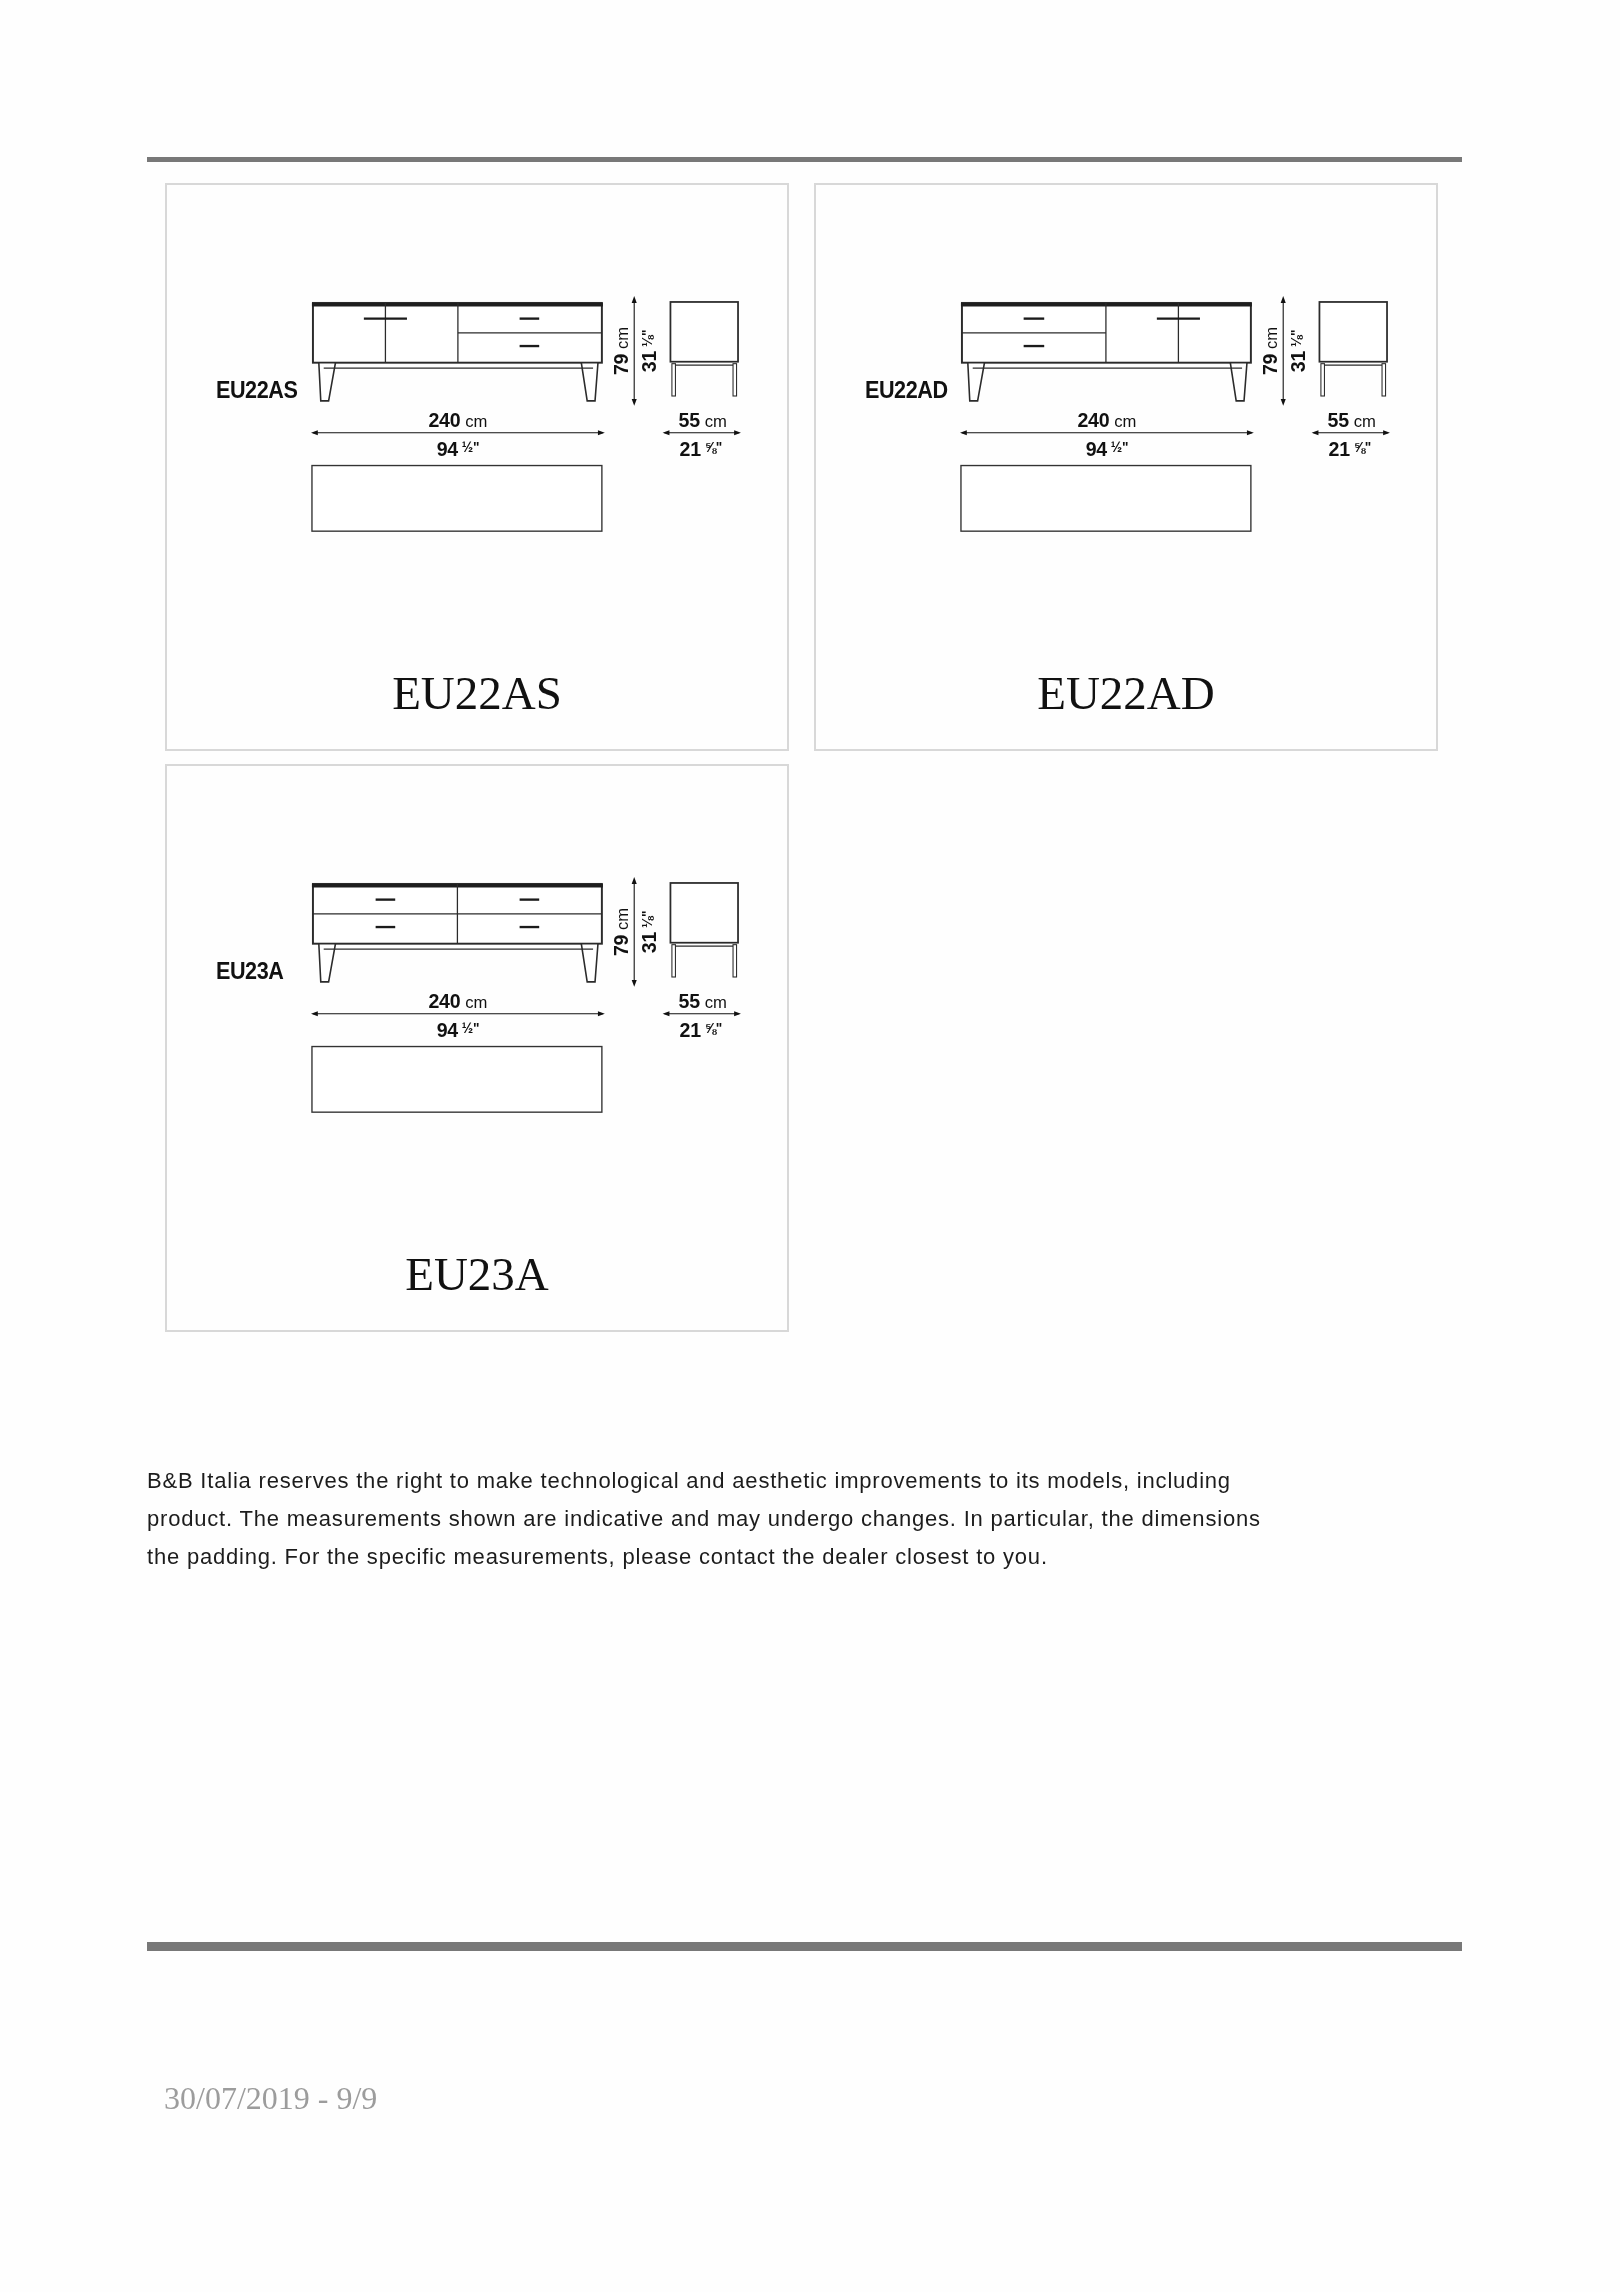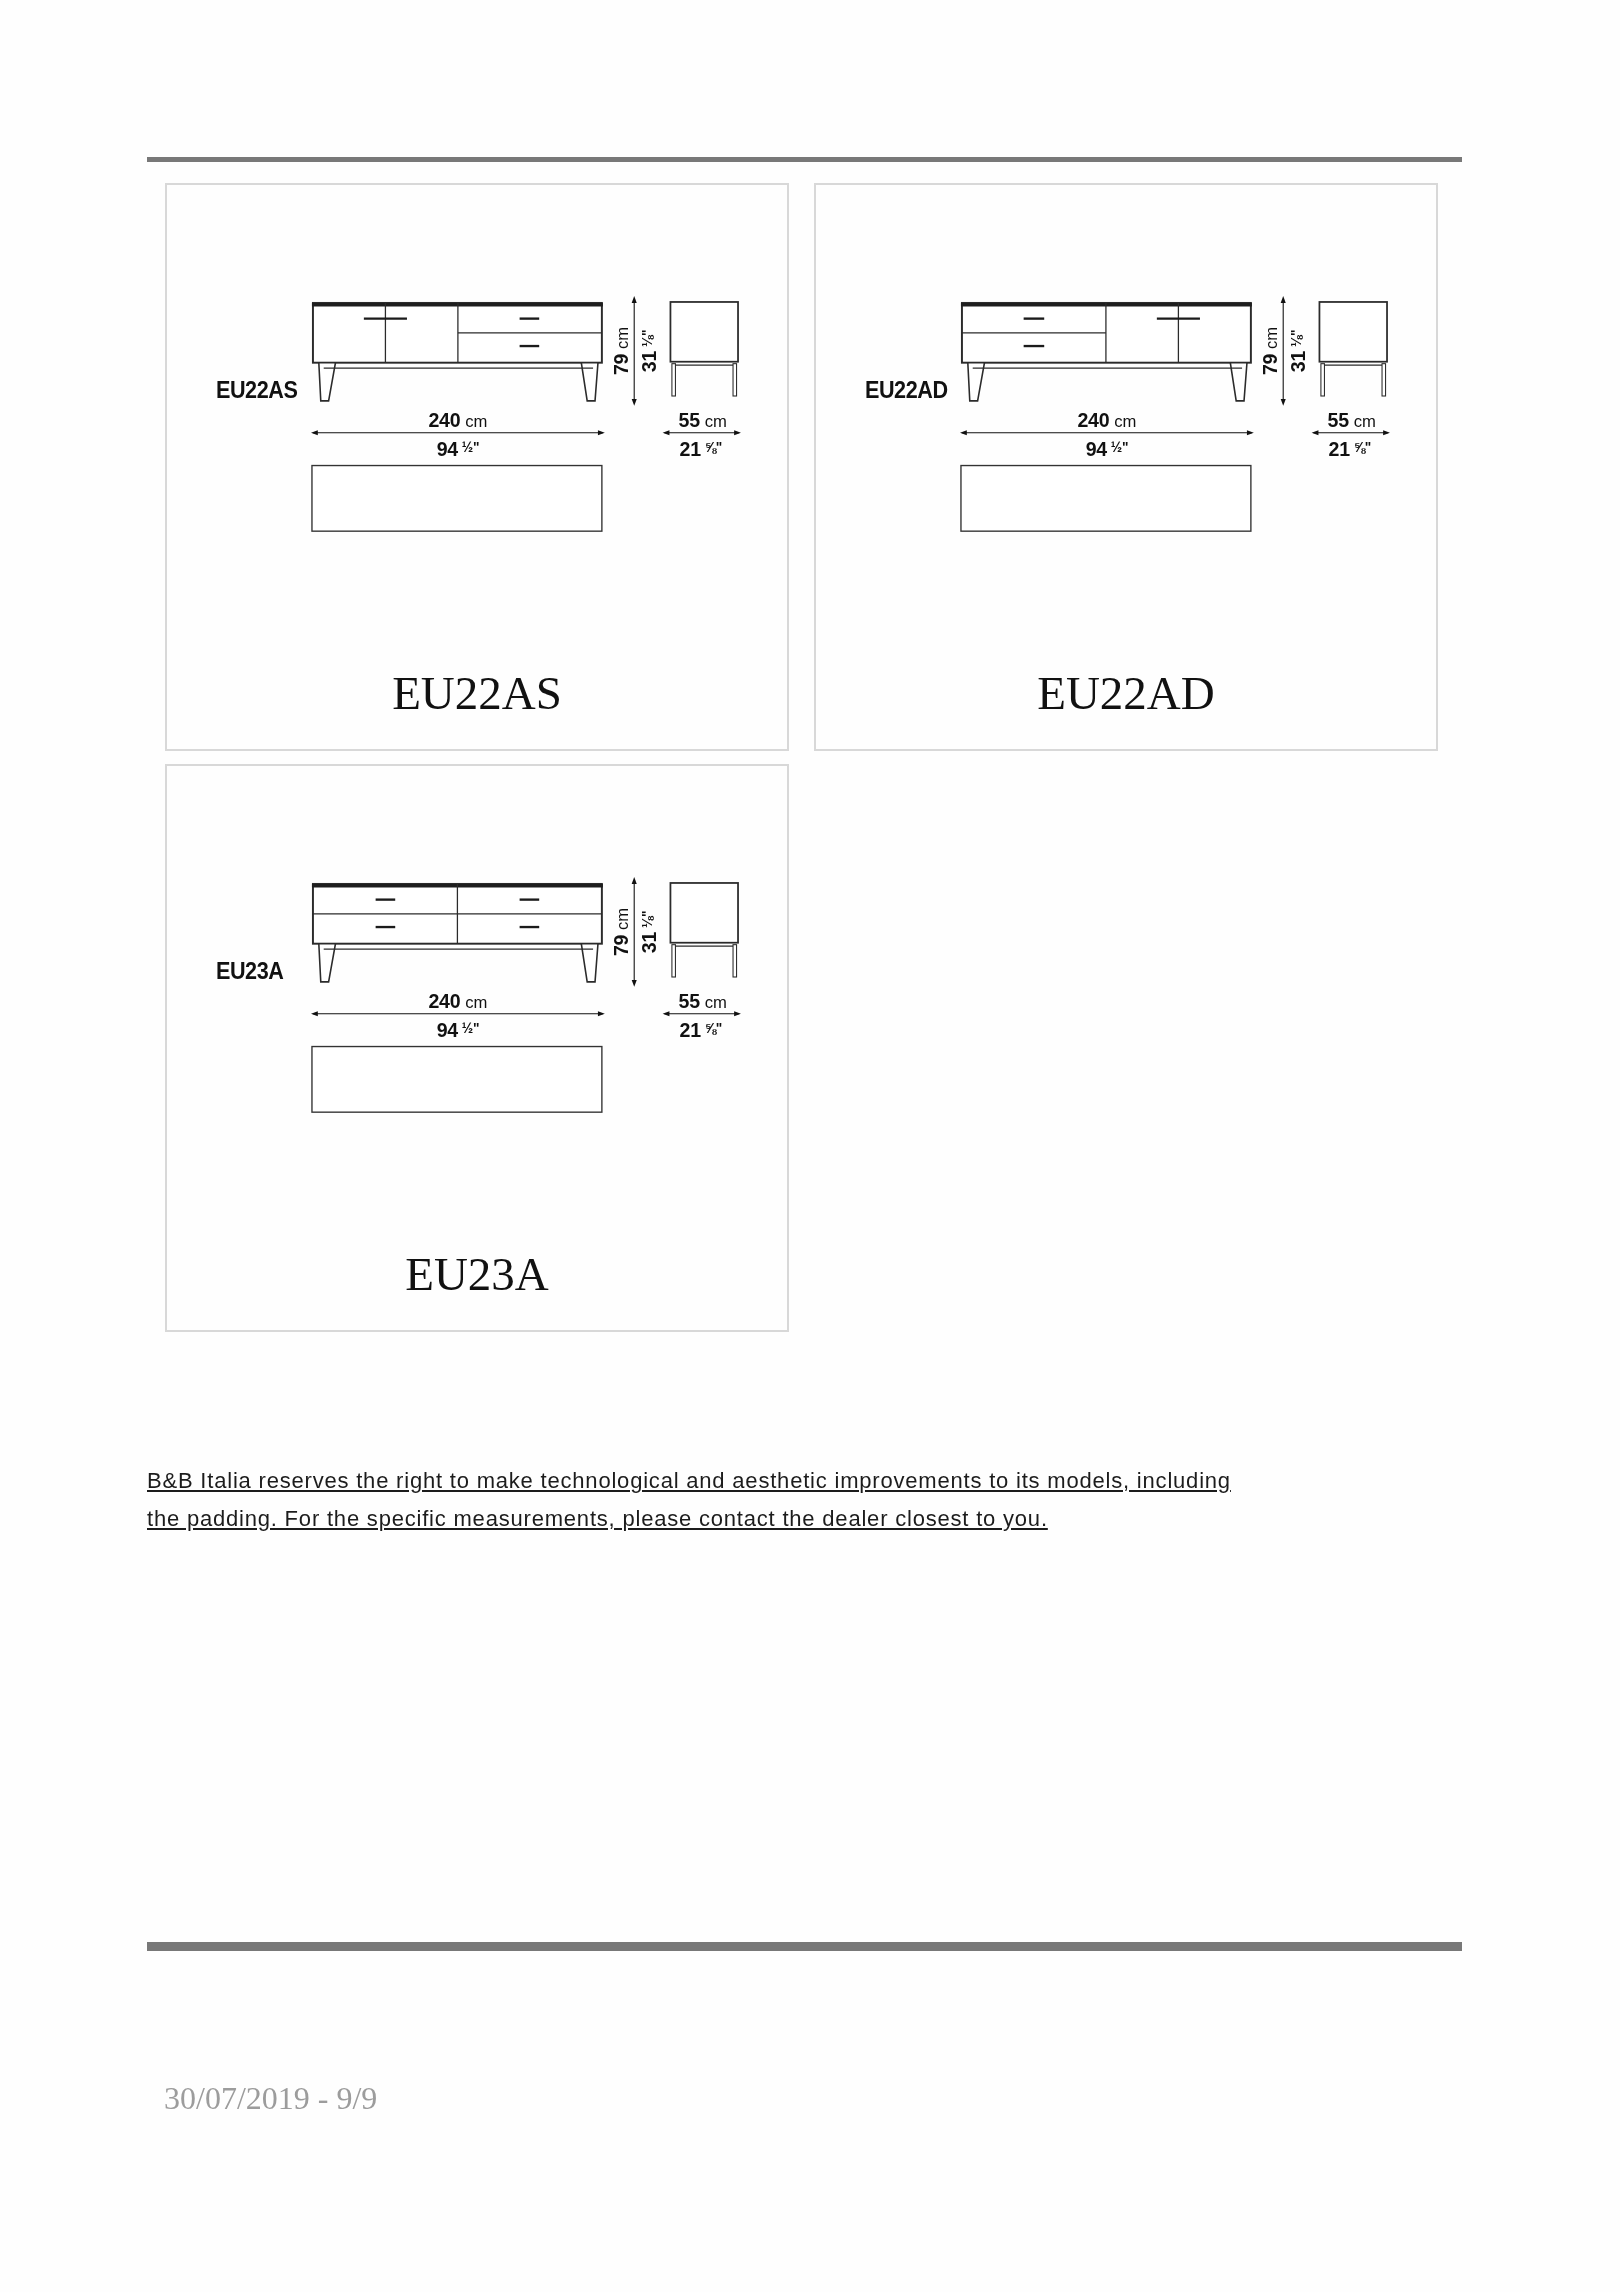--- a/index.html
+++ b/index.html
@@ -43,21 +43,21 @@
   .leg2 { fill:#fff; stroke:#2b2b2b; stroke-width:1.1; }
   .plan { fill:#fff; stroke:#333;    stroke-width:1.4; }
 
   text { fill:#111; }
   .val  { font-family:"Liberation Sans", sans-serif; font-weight:bold; font-size:20px; letter-spacing:-0.3px; }
   .unit { font-weight:normal; font-size:17px; letter-spacing:0; }
   .frac { font-weight:bold;  font-size:14px; }
 
   #disclaimer {
     position:absolute; left:147px; top:1462px; width:1338px;
-    font-size:22px; line-height:38px; color:#1c1c1c; letter-spacing:0.8px;text-decoration:underline;
+    font-size:22px; line-height:38px; color:#1c1c1c; letter-spacing:0.8px;
   }
   #footer-date {
     position:absolute; left:164px; top:2080px;
     font-family:"Liberation Serif", serif; font-size:32px; color:#9c9c9c;
   }
 </style>
 </head>
 <body>
 
 <div id="page">
@@ -203,20 +203,21 @@
         <text class="val" x="545" y="276" text-anchor="middle"><tspan>21</tspan><tspan class="frac" dx="4" dy="-4">⅝"</tspan></text>
       </g>
       <rect class="plan" x="148" y="286" width="296" height="67"></rect>
     </svg>
     <div class="code-label">EU23A</div>
     <div class="serif-label">EU23A</div>
   </section>
 
   <div id="disclaimer">
     <div>B&amp;B Italia reserves the right to make technological and aesthetic improvements to its models, including</div>
+    <div>product. The measurements shown are indicative and may undergo changes. In particular, the dimensions</div>
     <div>the padding. For the specific measurements, please contact the dealer closest to you.</div>
   </div>
 
   <div id="bottom-rule" class="rule"></div>
 
   <div id="footer-date">30/07/2019 - 9/9</div>
 
 </div>
 
 

